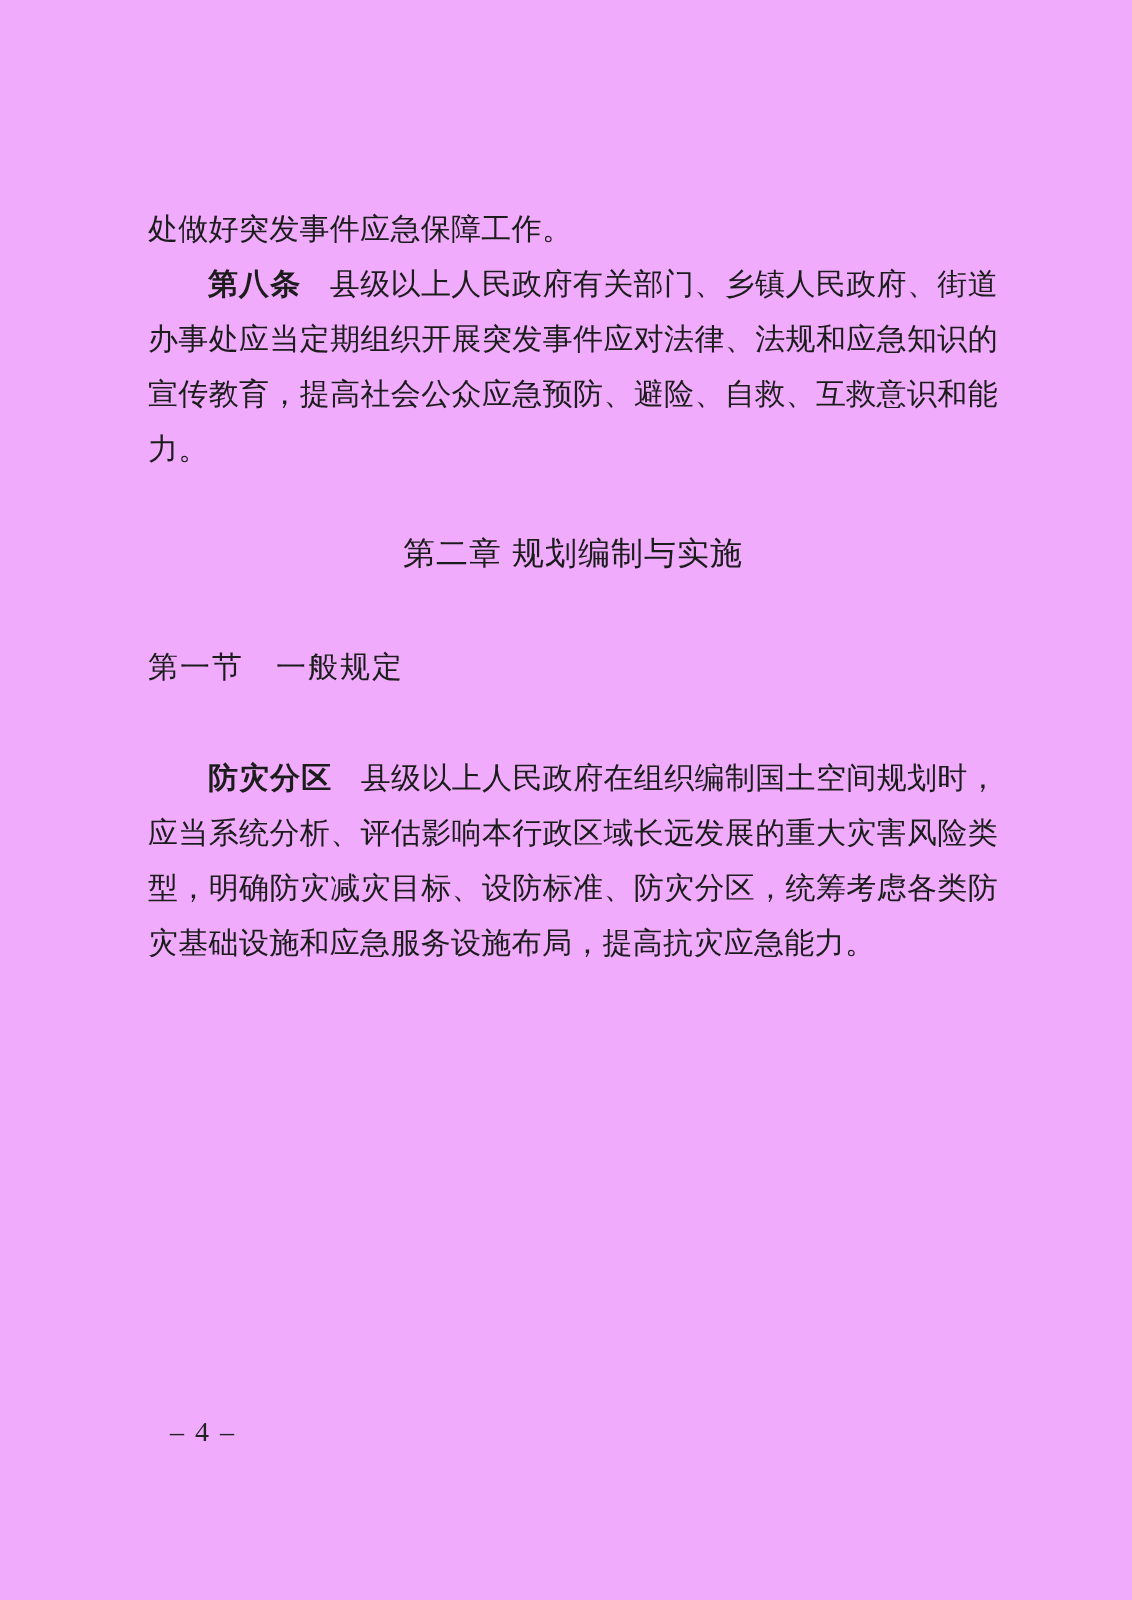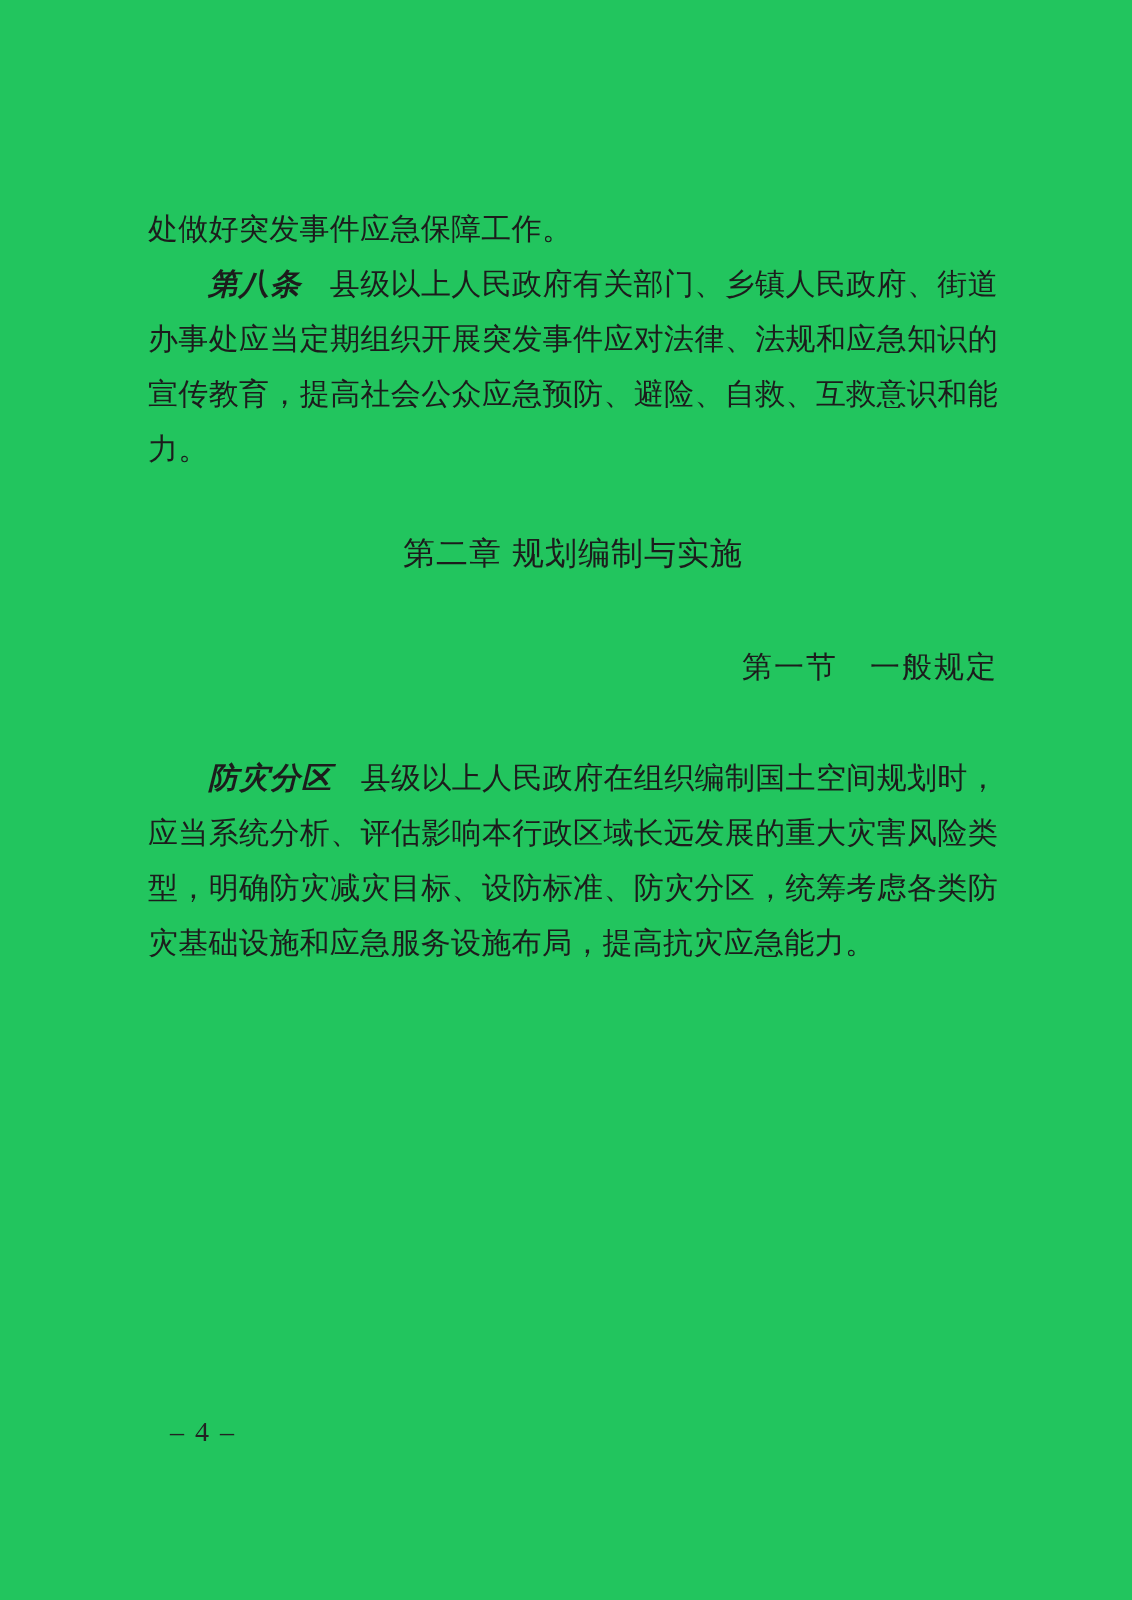--- a/index.html
+++ b/index.html
@@ -5,21 +5,21 @@
   html, body {
     margin: 0;
     padding: 0;
     background: #e8e8e8;
   }
   .page {
     position: relative;
     width: 1132px;
     height: 1600px;
     margin: 0 auto;
-    background: #22c55e;
+    background: #f0abfc;
     color: #1c1c1c;
     overflow: hidden;
     font-family: "Liberation Serif", "DejaVu Serif", serif;
   }
   .doc-body {
     position: absolute;
     top: 201px;
     left: 148px;
     width: 850px;
   }
@@ -35,39 +35,38 @@
     line-break: anywhere;
   }
   .para.continuation {
     text-indent: 0;
   }
   .art-num {
     font-family: "Liberation Sans", "DejaVu Sans", sans-serif;
     font-weight: bold;
     margin-right: 0.95em;
     letter-spacing: 1px;
-    font-style: italic;
   }
   .chapter-heading {
     margin: 50px 0 0 0;
     font-family: "Liberation Sans", "DejaVu Sans", sans-serif;
     font-weight: normal;
     font-size: 32px;
     line-height: 55px;
     text-align: center;
     text-indent: 0;
     letter-spacing: 1px;
   }
   .section-heading {
     margin: 58px 0 56px 0;
     font-family: "Liberation Serif", "DejaVu Serif", serif;
     font-weight: normal;
     font-size: 30px;
     line-height: 55px;
-    text-align: right;
+    text-align: left;
     text-indent: 0;
     letter-spacing: 2px;
   }
   .page-footer {
     position: absolute;
     left: 170px;
     top: 1416px;
     font-size: 28px;
     line-height: 32px;
     letter-spacing: 2px;

